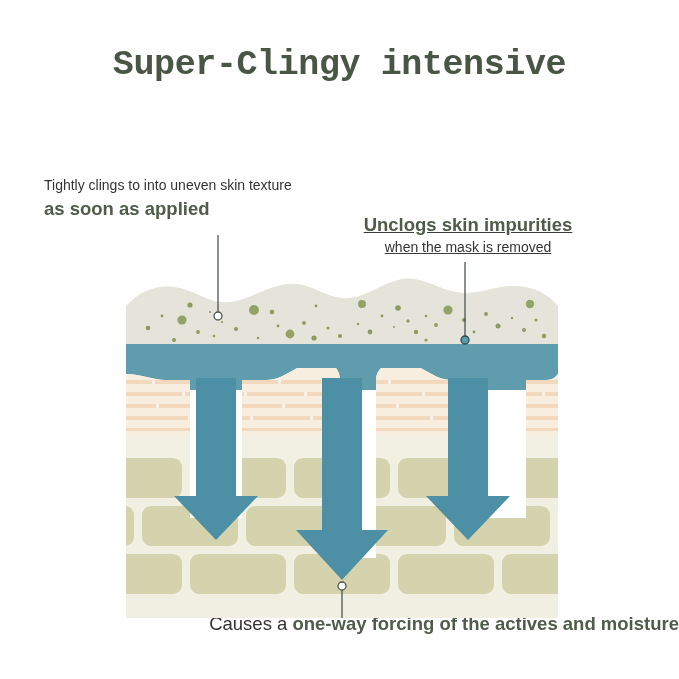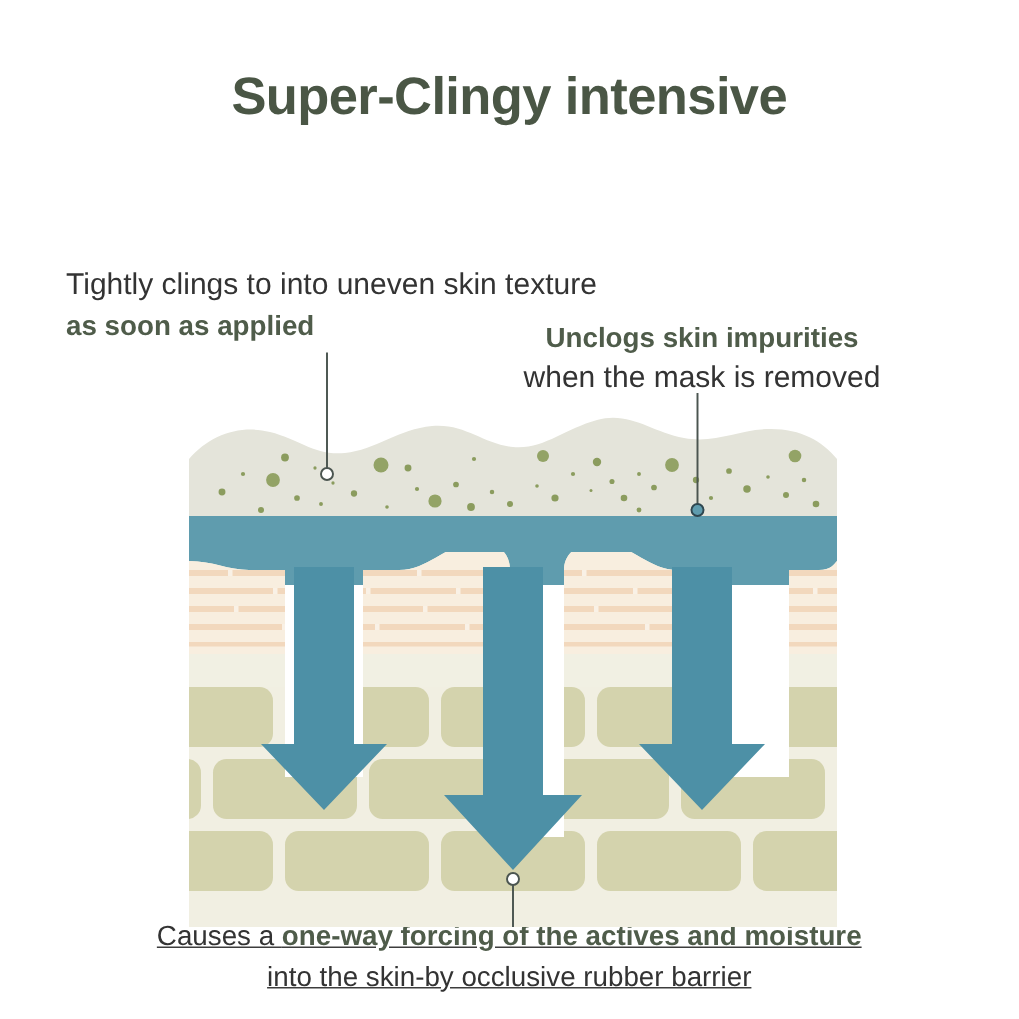--- a/index.html
+++ b/index.html
@@ -30,30 +30,30 @@
     left: 0;
     top: 42px;
     width: 679px;
     text-align: center;
     font-size: 35px;
     font-weight: 700;
     line-height: 1.34;
     letter-spacing: -0.4px;
     color: #4a5645;
   }
-  .title .line { display: block; }
+  .title .line { display: block; font-family: Liberation Mono, monospace; }
 
   
   .callout {
     position: absolute;
     line-height: 1.42;
   }
   .callout .reg {
     display: block;
-    font-size: 20px;
+    font-size: 14px;
     font-weight: 400;
     color: #333333;
     white-space: nowrap;
   }
   .callout .bold {
     display: block;
     font-size: 18.5px;
     font-weight: 700;
     color: #4f5c4a;
     white-space: nowrap;
@@ -65,30 +65,30 @@
     text-align: left;
     width: 370px;
   }
   #callout-left .bold { }
 
   #callout-right {
     left: 346px;
     top: 212px;
     text-align: center;
     width: 244px;
+    text-decoration: underline;
   }
 
   #caption-bottom {
     position: absolute;
     left: 0;
     top: 611px;
     width: 679px;
-    text-align: center;
+    text-align: right;
     line-height: 1.45;
-    text-decoration: underline;
   }
   #caption-bottom .l1,
   #caption-bottom .l2 {
     display: block;
     font-size: 18.5px;
     color: #333333;
     font-weight: 400;
   }
   #caption-bottom .l1 b {
     font-weight: 700;
@@ -119,21 +119,20 @@
     <span class="bold">as soon as applied</span>
   </div>
 
   <div class="callout" id="callout-right">
     <span class="bold">Unclogs skin impurities</span>
     <span class="reg">when the mask is removed</span>
   </div>
 
   <div id="caption-bottom">
     <span class="l1"><span>Causes a </span><b>one-way forcing of the actives and moisture</b></span>
-    <span class="l2">into the skin-by occlusive rubber barrier</span>
   </div>
 
   <div id="diagram">
     <svg width="432" height="390" viewBox="0 0 432 390" xmlns="http://www.w3.org/2000/svg">
       <defs>
 
         <clipPath id="clip-diagram">
           <path d="M0,78
                    C 14,62 34,55 54,60
                    C 74,65 84,76 104,74

